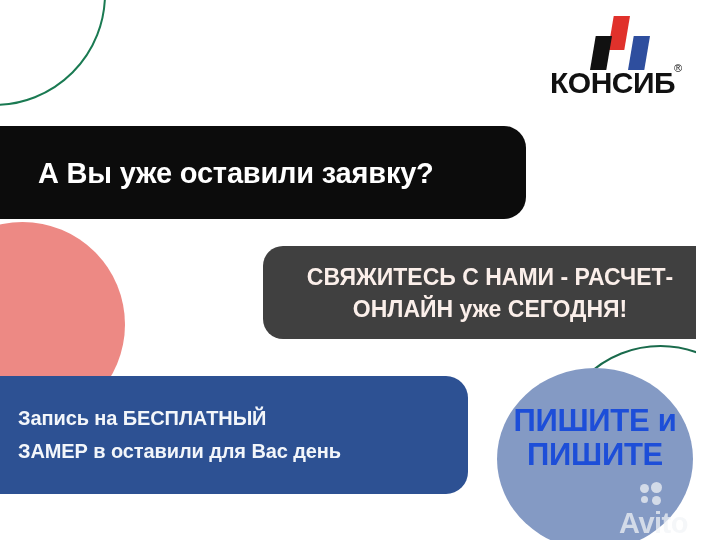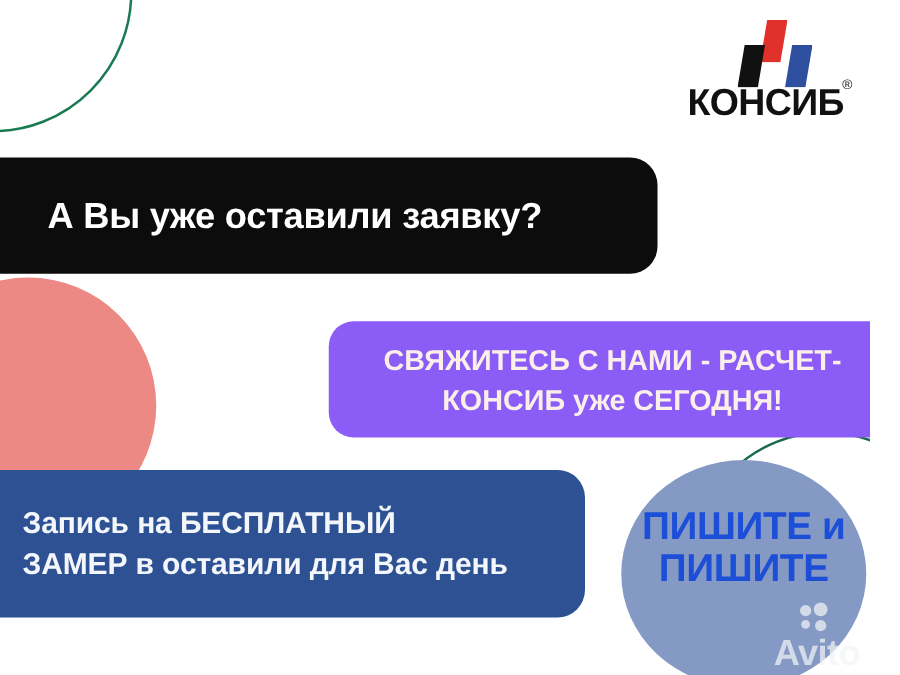--- a/index.html
+++ b/index.html
@@ -117,24 +117,24 @@
     font-weight: bold;
     font-size: 29px;
     line-height: 34px;
     letter-spacing: -0.2px;
     white-space: nowrap;
     margin-left: 16px;
   }
 
   #box-red {
     left: 263px;
-    top: 257px;
+    top: 246px;
     width: 452px;
     height: 93px;
-    background: #8b5cf6;
+    background: #404040;
     border-radius: 20px;
     padding: 0 18px 0 20px;
     justify-content: center;
   }
   #box-red-text {
     color: #FBEFEA;
     font-weight: bold;
     font-size: 23px;
     line-height: 32px;
     text-align: center;
@@ -147,21 +147,21 @@
     width: 496px;
     height: 118px;
     background: #2D5193;
     border-radius: 22px;
     padding-left: 46px;
     padding-right: 18px;
   }
   #box-blue-text {
     color: #F3F6FA;
     font-weight: bold;
-    font-size: 24px;
+    font-size: 20px;
     line-height: 33px;
     letter-spacing: -0.1px;
   }
 
   #circle-text {
     position: absolute;
     left: 495px;
     top: 404px;
     width: 200px;
     text-align: center;
@@ -227,21 +227,21 @@
     <div id="logo-reg">®</div>
   </div>
 
   <div class="msg-box" id="box-black">
     <div id="box-black-text">А Вы уже оставили заявку?</div>
   </div>
 
   <div class="msg-box" id="box-red">
     <div id="box-red-text">
       <div>СВЯЖИТЕСЬ С НАМИ - РАСЧЕТ-</div>
-      <div>КОНСИБ уже СЕГОДНЯ!</div>
+      <div>ОНЛАЙН уже СЕГОДНЯ!</div>
     </div>
   </div>
 
   <div class="msg-box" id="box-blue">
     <div id="box-blue-text">
       <div>Запись на БЕСПЛАТНЫЙ</div>
       <div>ЗАМЕР в оставили для Вас день</div>
     </div>
   </div>
 

